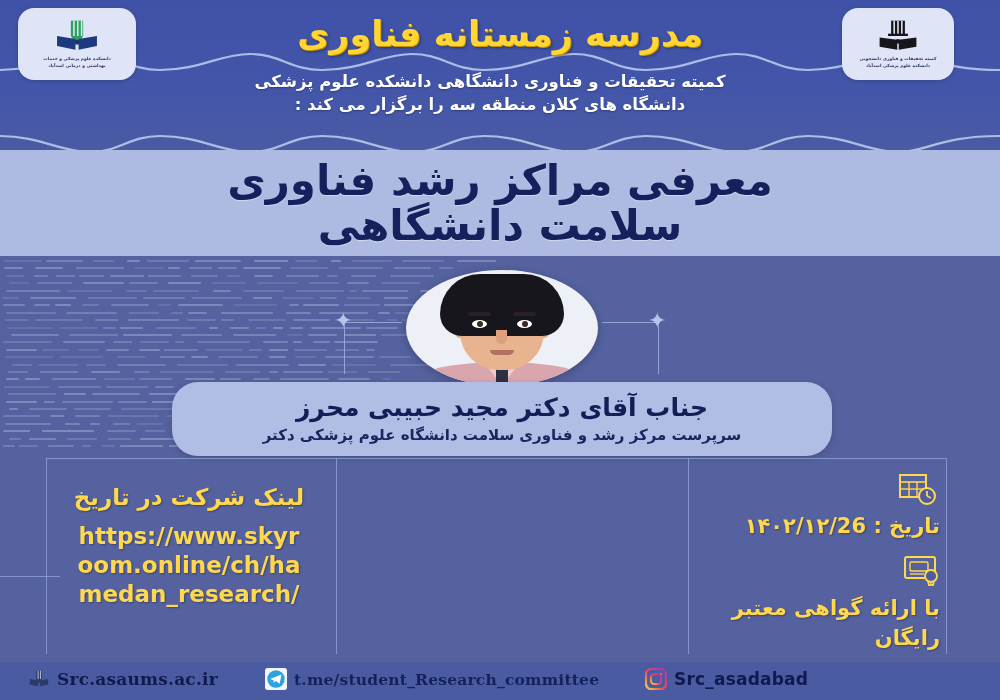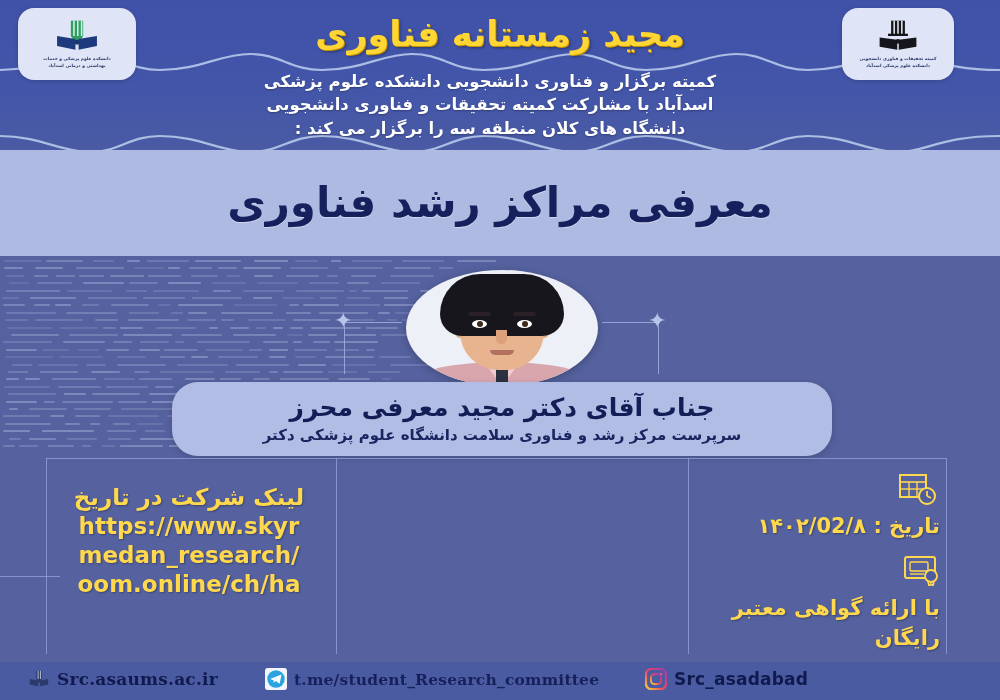--- a/index.html
+++ b/index.html
@@ -157,21 +157,21 @@
   .dh2{left:0;top:118px;width:60px;height:1px;}
 
   .link-col{
     position:absolute;left:54px;top:26px;width:270px;text-align:center;
   }
   .link-label{
     color:#ffd84d;font-size:23px;font-weight:900;direction:rtl;
     text-shadow:1px 1px 2px rgba(0,0,0,.3);
   }
   .link-url{
-    margin-top:2px;color:#ffd84d;font-size:23px;font-weight:900;
+    margin-top:12px;color:#ffd84d;font-size:23px;font-weight:900;
     direction:ltr;line-height:1.25;word-break:break-all;
     text-shadow:1px 1px 2px rgba(0,0,0,.3);
   }
 
   .info-col{
     position:absolute;left:700px;top:14px;width:240px;text-align:right;direction:rtl;
   }
   .info-icon-cal{position:absolute;right:2px;top:0;}
   .info-line{
     color:#ffd84d;font-size:21px;font-weight:900;line-height:1.42;
@@ -229,25 +229,24 @@
         <path d="M4,22 L28,26 L28,40 L4,35 Z" fill="#1c3a7d"></path>
         <path d="M56,22 L32,26 L32,40 L56,35 Z" fill="#1c3a7d"></path>
         <circle cx="30" cy="30" r="3.2" fill="#19356f"></circle>
       </svg>
       <div class="logo-cap">
         <div>دانشکده علوم پزشکی و خدمات</div>
         <div>بهداشتی و درمانی اسدآباد</div>
       </div>
     </div>
 
-    <div class="head-title">مجید زمستانه فناوری</div>
+    <div class="head-title">مدرسه زمستانه فناوری</div>
 
     <div class="head-sub">
-      <div>کمیته برگزار و فناوری دانشجویی دانشکده علوم پزشکی</div>
-      <div>اسدآباد با مشارکت کمیته تحقیقات و فناوری دانشجویی</div>
+      <div>کمیته تحقیقات و فناوری دانشگاهی دانشکده علوم پزشکی</div>
       <div>دانشگاه های کلان منطقه سه را برگزار می کند :</div>
     </div>
 
     <div class="logo-box logo-right">
       <svg class="logo-mark" viewBox="0 0 60 44">
         <rect x="21" y="2" width="18" height="18" fill="#15161b"></rect>
         <rect x="24" y="2" width="2" height="18" fill="#e7e8ee"></rect>
         <rect x="29" y="2" width="2" height="18" fill="#e7e8ee"></rect>
         <rect x="34" y="2" width="2" height="18" fill="#e7e8ee"></rect>
         <rect x="17" y="19" width="26" height="3" fill="#15161b"></rect>
@@ -257,20 +256,21 @@
       </svg>
       <div class="logo-cap">
         <div>کمیته تحقیقات و فناوری دانشجویی</div>
         <div>دانشکده علوم پزشکی اسدآباد</div>
       </div>
     </div>
   </div>
 
   <div class="title-band">
     <div class="t-line">معرفی مراکز رشد فناوری</div>
+    <div class="t-line">سلامت دانشگاهی</div>
   </div>
 
   <div class="code-bg" id="codebg">
       <div class="cl" style="left: 3.91173px; top: 4px; width: 38.0006px; opacity: 0.28;"></div>
       <div class="cl" style="left: 46.0708px; top: 4px; width: 37.3658px; opacity: 0.56;"></div>
       <div class="cl" style="left: 93.0849px; top: 4px; width: 21.0042px; opacity: 0.36;"></div>
       <div class="cl" style="left: 127.091px; top: 4px; width: 12.5327px; opacity: 0.67;"></div>
       <div class="cl" style="left: 147.419px; top: 4px; width: 41.6452px; opacity: 0.41;"></div>
       <div class="cl" style="left: 195.252px; top: 4px; width: 45.5561px; opacity: 0.63;"></div>
       <div class="cl" style="left: 253.939px; top: 4px; width: 34.0319px; opacity: 0.69;"></div>
@@ -565,58 +565,58 @@
         <div class="brow-l"></div>
           <div class="brow-r"></div>
         <div class="eye-l"></div>
           <div class="eye-r"></div>
         <div class="nose"></div>
         <div class="mouth"></div>
       </div>
     </div>
 
     <div class="speaker-card">
-      <div class="speaker-name">جناب آقای دکتر مجید معرفی محرز</div>
+      <div class="speaker-name">جناب آقای دکتر مجید حبیبی محرز</div>
       <div class="speaker-role">سرپرست مرکز رشد و فناوری سلامت دانشگاه علوم پزشکی دکتر</div>
     </div>
   </div>
 
   <div class="bottom-zone">
 
     <div class="div-line dh1"></div>
     <div class="div-line dv1"></div>
     <div class="div-line dv2"></div>
     <div class="div-line dv3"></div>
     <div class="div-line dv4"></div>
     <div class="div-line dh2"></div>
 
     <div class="link-col">
       <div class="link-label">لینک شرکت در تاریخ</div>
       <div class="link-url">
         <div>https://www.skyr</div>
+        <div>oom.online/ch/ha</div>
         <div>medan_research/</div>
-        <div>oom.online/ch/ha</div>
       </div>
     </div>
 
     <div class="info-col">
       <div class="info-icon-cal">
         <svg width="40" height="34" viewBox="0 0 40 34">
           <rect x="2" y="3" width="26" height="22" fill="none" stroke="#ffd84d" stroke-width="2"></rect>
           <line x1="2" y1="10" x2="28" y2="10" stroke="#ffd84d" stroke-width="1.6"></line>
           <line x1="11" y1="10" x2="11" y2="25" stroke="#ffd84d" stroke-width="1.4"></line>
           <line x1="19" y1="10" x2="19" y2="25" stroke="#ffd84d" stroke-width="1.4"></line>
           <line x1="2" y1="17" x2="28" y2="17" stroke="#ffd84d" stroke-width="1.4"></line>
           <circle cx="29" cy="24" r="8" fill="#4f5da0" stroke="#ffd84d" stroke-width="2"></circle>
           <line x1="29" y1="24" x2="29" y2="19" stroke="#ffd84d" stroke-width="1.8"></line>
           <line x1="29" y1="24" x2="33" y2="26" stroke="#ffd84d" stroke-width="1.8"></line>
         </svg>
       </div>
       <div class="info-block-1">
-        <div class="info-line">تاریخ :  ۱۴۰۲/02/۸</div>
+        <div class="info-line">تاریخ :  ۱۴۰۲/۱۲/26</div>
       </div>
       <div class="info-icon-cert">
         <svg width="38" height="32" viewBox="0 0 38 32">
           <rect x="3" y="3" width="30" height="21" rx="2" fill="none" stroke="#ffd84d" stroke-width="2"></rect>
           <rect x="8" y="8" width="18" height="9" rx="1.5" fill="none" stroke="#ffd84d" stroke-width="1.4"></rect>
           <line x1="8" y1="20" x2="22" y2="20" stroke="#ffd84d" stroke-width="1.4"></line>
           <circle cx="29" cy="22" r="6" fill="#4f5da0" stroke="#ffd84d" stroke-width="1.8"></circle>
           <path d="M26,27 l1,5 l2,-2 l2,2 l1,-5" fill="none" stroke="#ffd84d" stroke-width="1.6"></path>
         </svg>
       </div>

